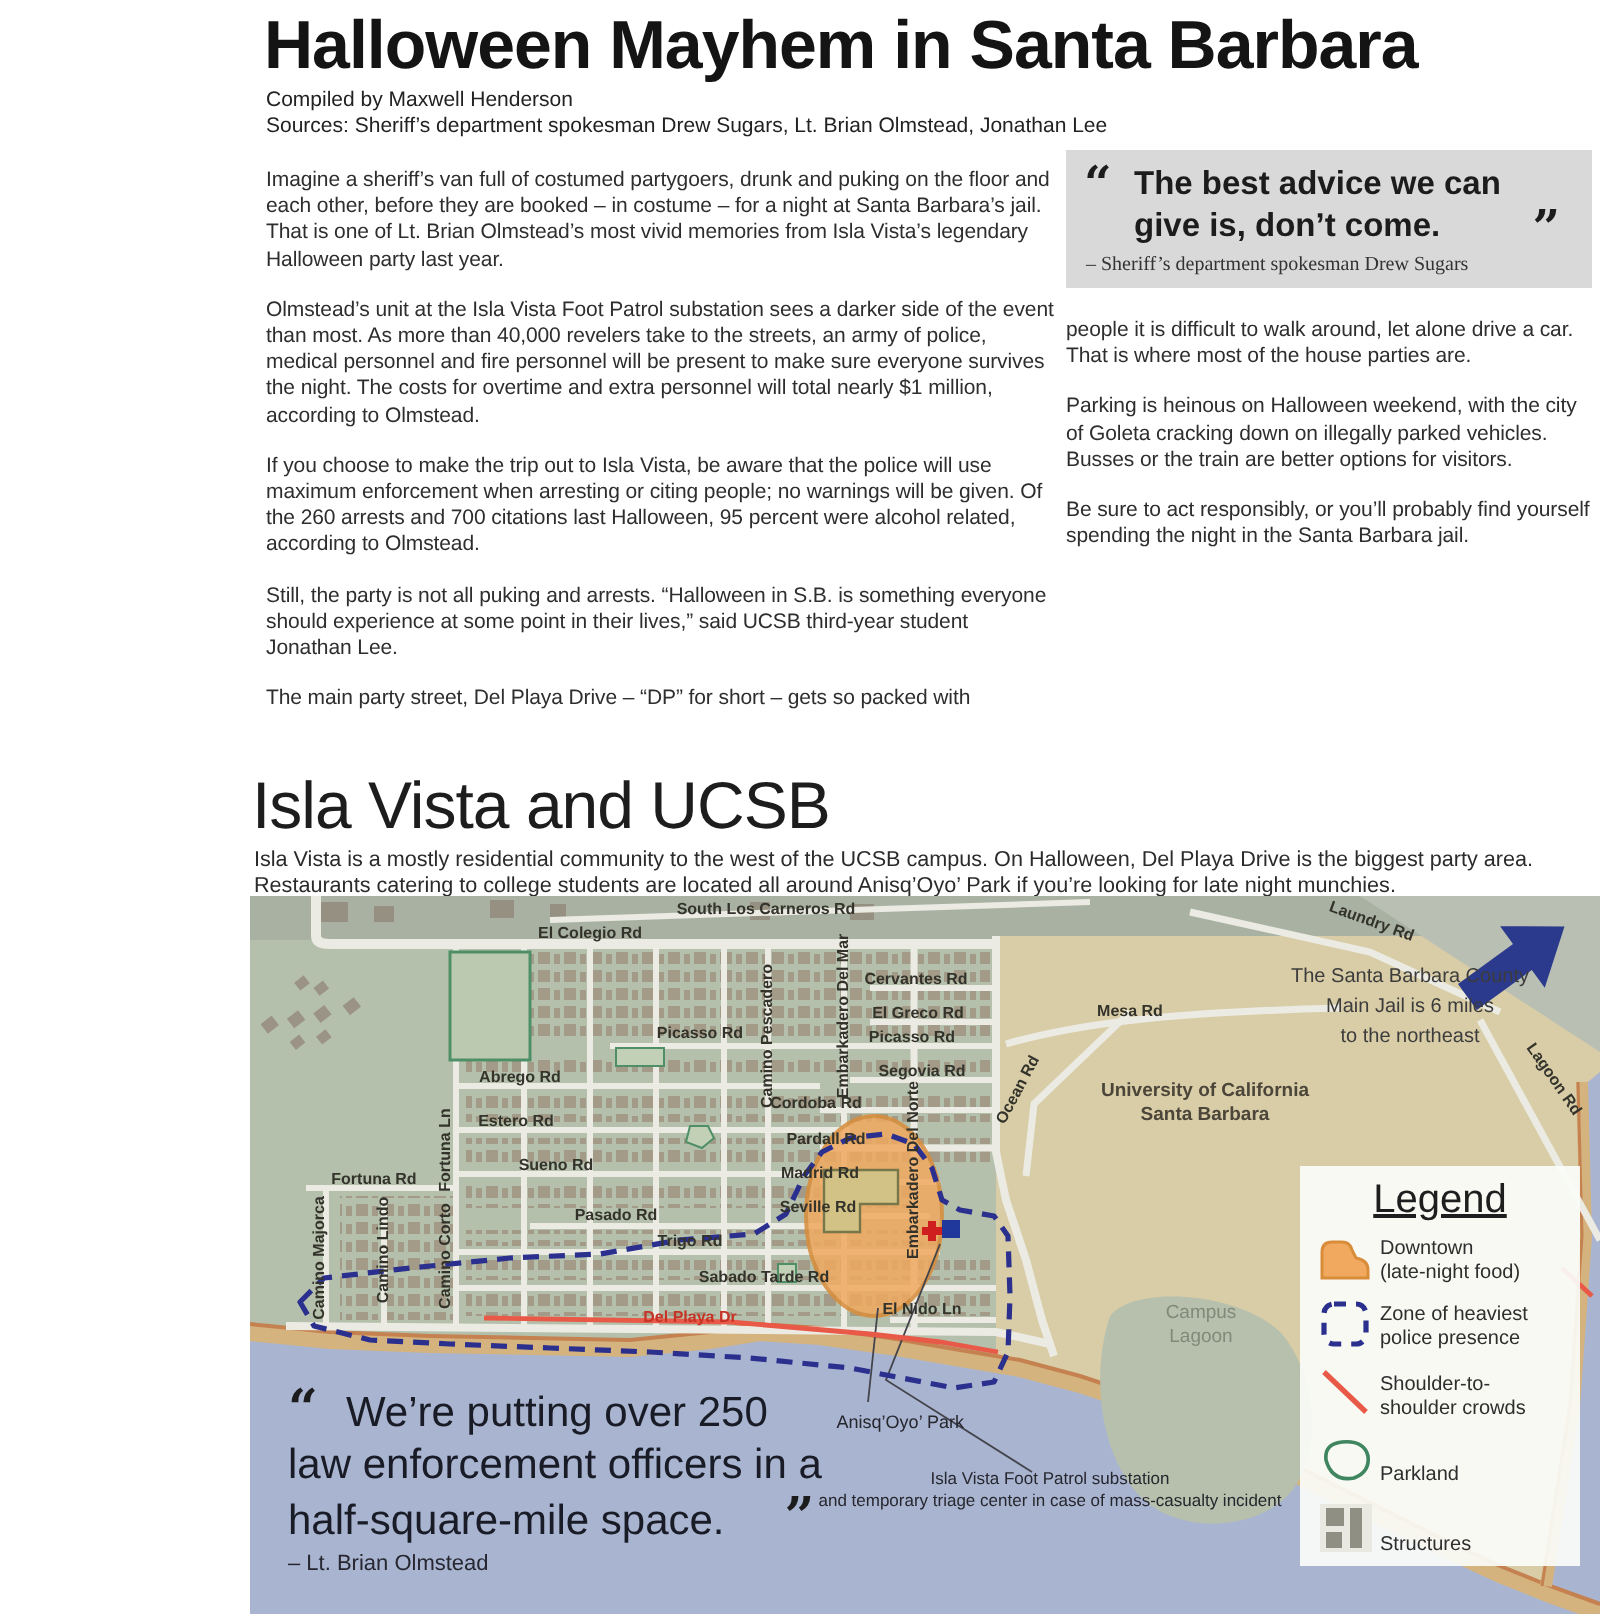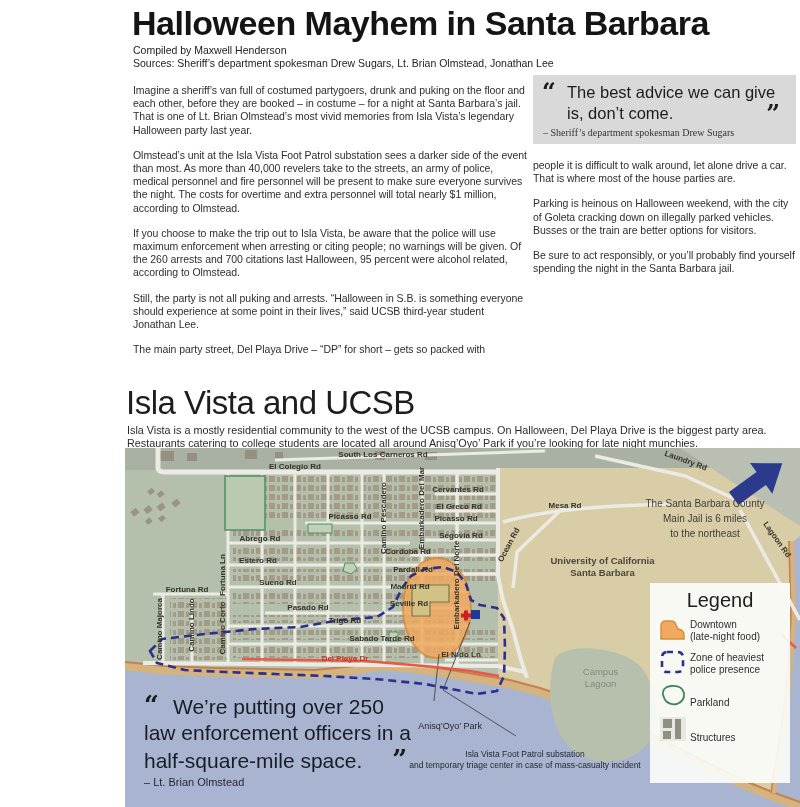--- a/index.html
+++ b/index.html
@@ -10,53 +10,53 @@
   #title{left:132px;top:4px;width:665px;font-size:34px;font-weight:bold;
          letter-spacing:-0.5px;color:#141414;}
   #byline{left:133px;top:44px;font-size:10.5px;color:#222;}
   #sources{left:133px;top:57px;font-size:10.5px;color:#222;}
   
   #leftcol{left:133px;top:84px;width:395px;}
   #rightcol{left:533px;top:75px;width:263px;}
   .para{font-size:10.5px;line-height:13.2px;letter-spacing:-0.05px;margin:0 0 12px 0;}
   
   #pullquote{background:#d9d9d9;padding:7px 10px 6px 10px;position:relative;margin-bottom:15px;}
-  #pullquote .qtext{font-size:16.5px;line-height:21px;color:#1c1c1c;margin-left:24px;margin-right:4px;}
+  #pullquote .qtext{font-size:16.5px;line-height:21px;color:#1c1c1c;margin-left:24px;margin-right:4px;font-weight:bold;}
   .qmark{font-family:"DejaVu Serif",serif;font-weight:bold;color:#1c1c1c;}
   #pq-open{position:absolute;left:9px;top:2px;font-size:24px;}
   #pq-close{position:absolute;right:16px;top:24px;font-size:24px;}
   #pq-attrib{font-size:10px;color:#333;margin-top:3px;font-family:Liberation Serif, serif;}
   
   #sec-head{left:126px;top:384px;font-size:33px;font-weight:normal;color:#1d1d1d;letter-spacing:-0.5px;}
   #sec-intro{left:127px;top:424px;width:668px;font-size:10.8px;line-height:13px;color:#2b2b2b;}
   
   #map{left:125px;top:448px;width:675px;height:359px;}
   svg text{font-family:"Liberation Sans",sans-serif;}
   .street{font-size:8px;font-weight:bold;fill:#33332b;}
   .street-red{font-size:8px;font-weight:bold;fill:#c63326;}
-  .overlay{position:absolute;white-space:pre-line;margin-top:15px;}
+  .overlay{position:absolute;white-space:pre-line;}
   #ucsb-label{left:540px;top:540px;width:125px;text-align:center;font-size:9.5px;
               font-weight:bold;color:#4c463a;line-height:12px;}
   #jail-note{left:620px;top:481px;width:170px;text-align:center;font-size:10px;
              color:#3c3c3c;line-height:15px;}
   #lagoon-label{left:563px;top:651px;width:75px;text-align:center;font-size:9.5px;
                 color:#82897b;line-height:11.5px;}
   #anisq-label{left:370px;top:706px;width:112px;text-align:right;font-size:9px;color:#26262e;}
   #fp-label{left:393px;top:734px;width:264px;text-align:center;font-size:8.5px;
             color:#26262e;line-height:10.5px;}
   
   #mapquote{left:144px;top:692px;width:350px;color:#191c26;}
   #mapquote .line{font-size:21px;line-height:26px;}
   #mq-open{font-size:26px;margin-right:14px;}
   #mq-close{font-size:26px;margin-left:30px;}
   #mq-attrib{font-size:11px;color:#262630;margin-top:2px;}
   
   #legend{left:650px;top:583px;width:140px;height:196px;background:rgba(250,252,248,0.93);
           padding:4px 0 0 0;}
-  #legend-title{text-align:center;font-size:20px;color:#1e1e1e;margin:2px 0 4px 0;}
+  #legend-title{text-align:center;font-size:20px;color:#1e1e1e;margin:2px 0 4px 0;text-decoration:underline;}
   .leg-item{display:flex;align-items:flex-end;margin:0 0 7px 6px;}
   .leg-icon{width:34px;flex:0 0 34px;display:flex;justify-content:center;}
   .leg-label{font-size:10px;line-height:11.5px;color:#2e2e2e;white-space:pre-line;}
 </style>
 </head>
 <body>
 
 <div class="abs" id="title">Halloween Mayhem in Santa Barbara</div>
 <div class="abs" id="byline">Compiled by Maxwell Henderson</div>
 <div class="abs" id="sources">Sources: Sheriff’s department spokesman Drew Sugars, Lt. Brian Olmstead, Jonathan Lee</div>
@@ -273,20 +273,29 @@
     <span class="leg-icon">
       <svg width="30" height="26" viewBox="0 0 30 26">
           <rect x="4" y="3" width="21" height="20" rx="5" fill="none" stroke="#2b2f8e" stroke-width="2.6" stroke-dasharray="6 5"></rect>
         </svg>
     </span>
     <span class="leg-label">Zone of heaviest
 police presence</span>
   </div>
   <div class="leg-item">
     <span class="leg-icon">
+      <svg width="30" height="28" viewBox="0 0 30 28">
+          <path d="M4,4 L25,24" stroke="#e85a47" stroke-width="2.6"></path>
+        </svg>
+    </span>
+    <span class="leg-label">Shoulder-to-
+shoulder crowds</span>
+  </div>
+  <div class="leg-item">
+    <span class="leg-icon">
       <svg width="30" height="26" viewBox="0 0 30 26">
           <path d="M5,13 Q4,5 13,4 Q24,3 26,11 Q27,19 19,22 Q8,24 5,13 Z" fill="none" stroke="#3f8560" stroke-width="1.8"></path>
         </svg>
     </span>
     <span class="leg-label">Parkland</span>
   </div>
   <div class="leg-item">
     <span class="leg-icon">
       <svg width="30" height="28" viewBox="0 0 30 28">
           <rect x="2" y="2" width="26" height="24" fill="#e9e9e1"></rect>

